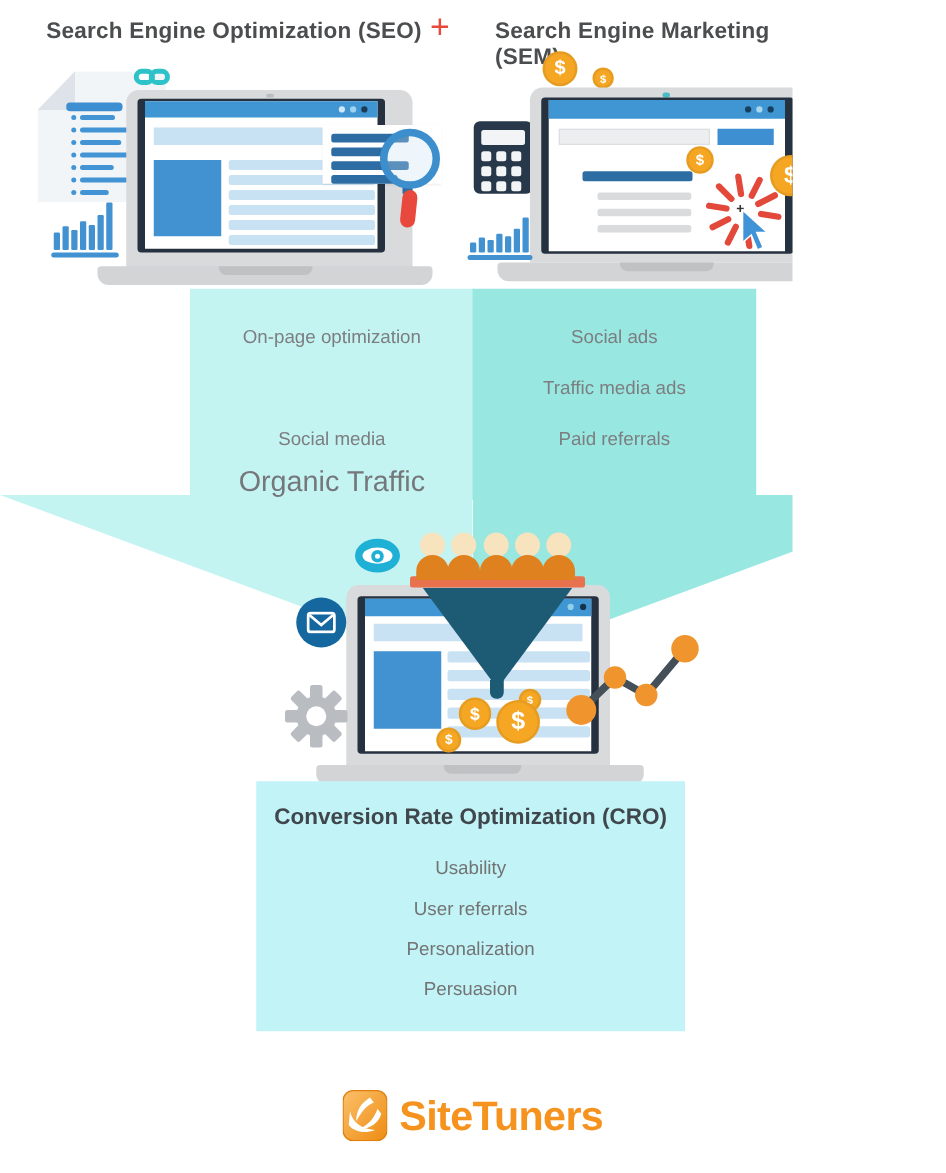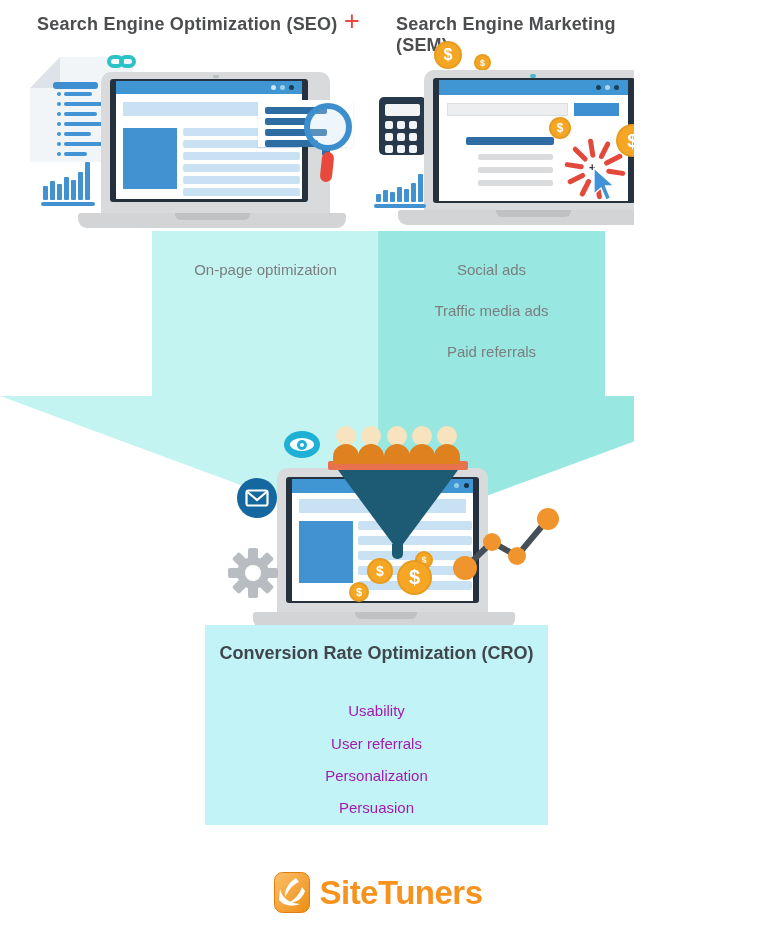--- a/index.html
+++ b/index.html
@@ -25,38 +25,40 @@
   .gline{position:absolute;background:#d9dbdd;border-radius:2px;}
   .dline{position:absolute;background:#2e6da4;border-radius:2px;}
   .base{position:absolute;background:#d2d4d6;border-radius:3px 3px 9px 9px;}
   .notch{position:absolute;background:#bfc1c3;border-radius:0 0 6px 6px;height:7px;}
   .bar{position:absolute;background:#4292d1;width:5px;border-radius:1px;}
   .bullrow .bl{position:absolute;background:#4294d4;border-radius:2px;height:4px;}
   .person{position:absolute;width:26px;}
   .person .head{width:20px;height:20px;border-radius:50%;background:#f7e3bd;margin:0 auto;}
   .person .bodyy{width:26px;height:20px;background:#df811e;border-radius:13px 13px 2px 2px;margin-top:-2px;}
   .crobox{position:absolute;left:205px;top:625px;width:343px;height:200px;background:#c2f3f7;text-align:center;}
-  .croitem{position:absolute;width:100%;font-size:15px;color:#a21caf;margin-top:16px;}
+  .croitem{position:absolute;width:100%;font-size:15px;color:#737373;}
   .logo-row{position:absolute;left:0;top:872px;width:757px;display:flex;align-items:center;justify-content:center;gap:9px;}
   .logo-text{font-size:33px;font-weight:700;color:#f6921e;letter-spacing:-0.5px;}
 </style>
 </head>
 <body>
 
 <div id="canvas">
 
   <div class="abs hdr" style="left:37px;top:14px;">Search Engine Optimization (SEO)</div>
   <div class="abs" style="left:344px;top:6px;font-size:27px;font-weight:400;color:#e8493c;">+</div>
   <div class="abs hdr" style="left:396px;top:14px;">Search Engine Marketing (SEM)</div>
 
   <div class="wing" style="left:0;width:378px;background:#c4f4f2;clip-path:polygon(0 0,100% 0,100% 100%);"></div>
   <div class="wing" style="left:378px;width:379px;background:#99e7e1;clip-path:polygon(0 0,100% 0,0 100%);"></div>
 
   <div class="colbox" style="left:152px;background:#c4f4f2;">
     <div class="colitem" style="top:30px;">On-page optimization</div>
+    <div class="colitem" style="top:112px;">Social media</div>
+    <div class="collabel" style="top:141px;">Organic Traffic</div>
   </div>
   <div class="colbox" style="left:378px;background:#99e7e1;">
     <div class="colitem" style="top:30px;">Social ads</div>
     <div class="colitem" style="top:71px;">Traffic media ads</div>
     <div class="colitem" style="top:112px;">Paid referrals</div>
   </div>
 
   <div>
 
     <div class="abs" style="left:30px;top:57px;width:103px;height:105px;background:#f2f5f7;clip-path:polygon(29% 0,100% 0,100% 100%,0 100%,0 30%);"></div>

